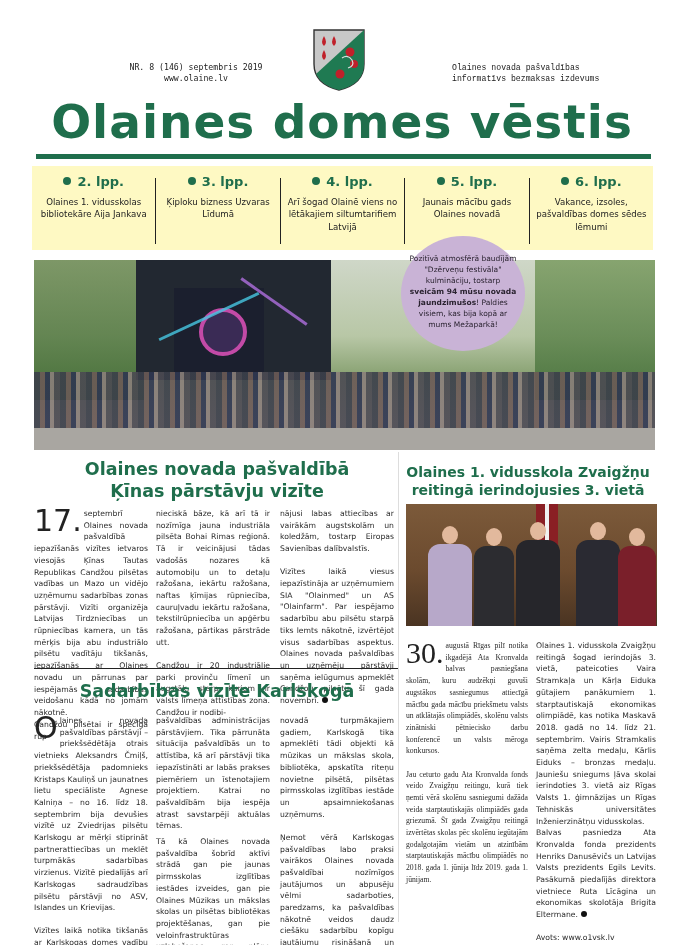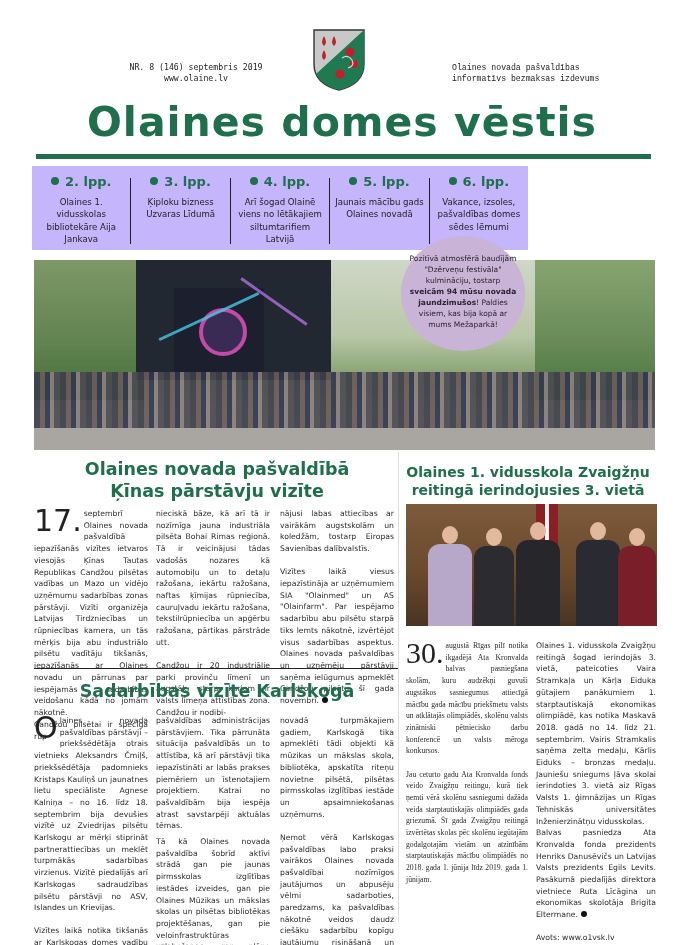--- a/index.html
+++ b/index.html
@@ -2,24 +2,24 @@
 <html><head>
 <meta charset="utf-8">
 <style>
   * { box-sizing: border-box; margin: 0; padding: 0; }
   html, body { width: 687px; height: 945px; background: #ffffff; overflow: hidden; }
   body { position: relative; font-family: "DejaVu Sans", sans-serif; color: #222; }
 
   .masthead-left { position: absolute; left: 120px; top: 62px; width: 152px; text-align: center; font-family: "DejaVu Sans Mono", monospace; font-size: 8.2px; line-height: 11px; color: #222; }
   .masthead-right { position: absolute; left: 408px; top: 62px; width: 190px; font-family: Liberation Mono, monospace; font-size: 8.2px; line-height: 11px; color: #222; margin-left: 44px; }
   .crest { position: absolute; left: 312px; top: 28px; width: 54px; height: 64px; }
-  .title { position: absolute; left: 32px; top: 92px; width: 620px; text-align: center; font-family: "DejaVu Sans", sans-serif; font-weight: bold; font-size: 41px; letter-spacing: 1px; color: #1f6e4c; line-height: 60px; }
+  .title { position: absolute; left: 32px; top: 92px; width: 620px; text-align: center; font-family: "DejaVu Sans", sans-serif; font-weight: bold; font-size: 47px; letter-spacing: 1px; color: #1f6e4c; line-height: 60px; }
   .title-rule { position: absolute; left: 36px; top: 154px; width: 615px; height: 5px; background: #1f6e4c; }
 
-  .toc { position: absolute; left: 32px; top: 166px; width: 496px; height: 84px; background: #c4b5fd; display: flex; padding-top: 8px; }
+  .toc { position: absolute; left: 32px; top: 166px; width: 621px; height: 84px; background: #fef9c3; display: flex; padding-top: 8px; }
   .toc-item { flex: 1; text-align: center; border-right: 1px solid #222; margin: 4px 0 6px; padding: 0 4px; }
   .toc-item:last-child { border-right: none; }
   .toc-page { font-weight: bold; color: #1f6e4c; font-size: 13px; margin-top: -4px; margin-bottom: 7px; }
   .toc-page .dot { display: inline-block; width: 8px; height: 8px; border-radius: 50%; background: #1f6e4c; margin-right: 6px; vertical-align: 1px; }
   .toc-text { font-size: 8.6px; line-height: 12.4px; color: #222; }
 
   .photo { position: absolute; left: 34px; top: 260px; width: 621px; height: 190px; overflow: hidden; background: linear-gradient(180deg, #cfd7c8 0%, #b8c7a6 40%, #8aa374 60%, #b7b3ab 85%, #a8a39c 100%); }
   .trees-l { position: absolute; left: 0; top: 0; width: 110px; height: 140px; background: linear-gradient(180deg,#6f8c56,#3f6a34); opacity: .85; }
   .trees-r { position: absolute; right: 0; top: 0; width: 120px; height: 140px; background: linear-gradient(180deg,#7a9b60,#446f3a); opacity: .85; }
   .stage { position: absolute; left: 102px; top: 0; width: 195px; height: 120px; background: #222831; }

